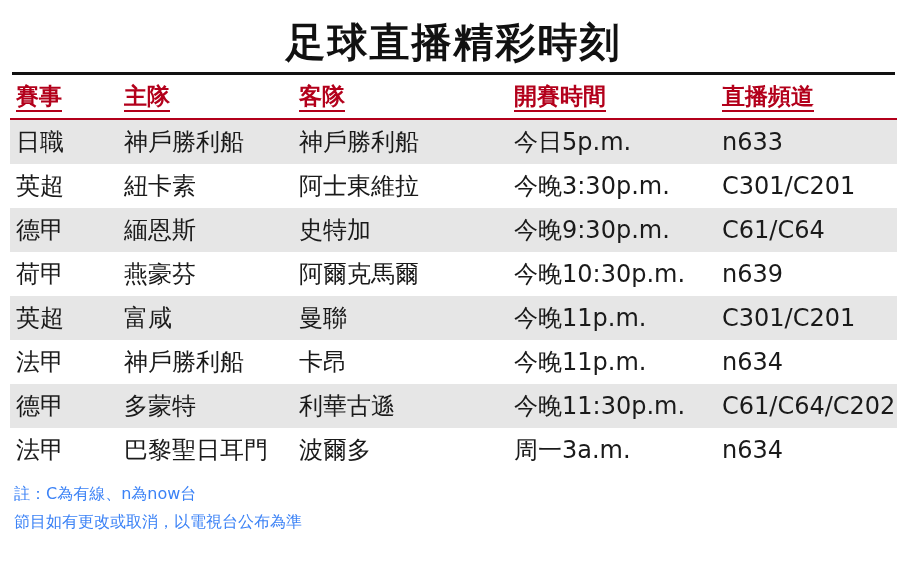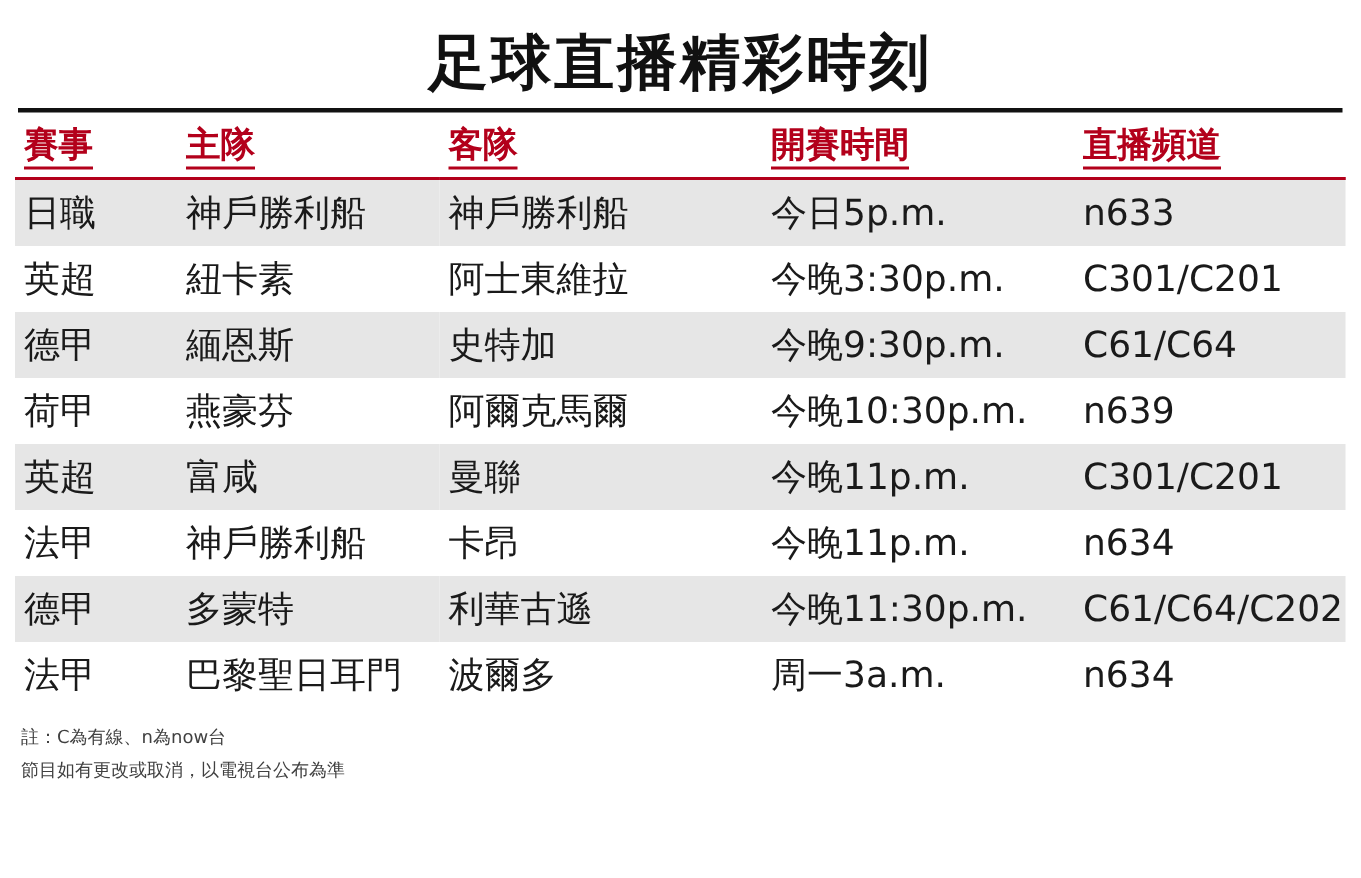--- a/index.html
+++ b/index.html
@@ -65,22 +65,22 @@
   }
   col.c-league { width: 108px; }
   col.c-home   { width: 175px; }
   col.c-away   { width: 215px; }
   col.c-time   { width: 208px; }
   col.c-chan   { width: auto; }
   .notes {
     padding: 8px 4px 0 4px;
   }
   .note-line {
-    font-size: 12px;
-    color: #404040;
+    font-size: 16px;
+    color: #3b82f6;
     padding: 3px 0;
     line-height: 1.35;
   }
 </style>
 </head>
 <body>
 
 <div class="page">
 
   <div class="title">足球直播精彩時刻</div>

